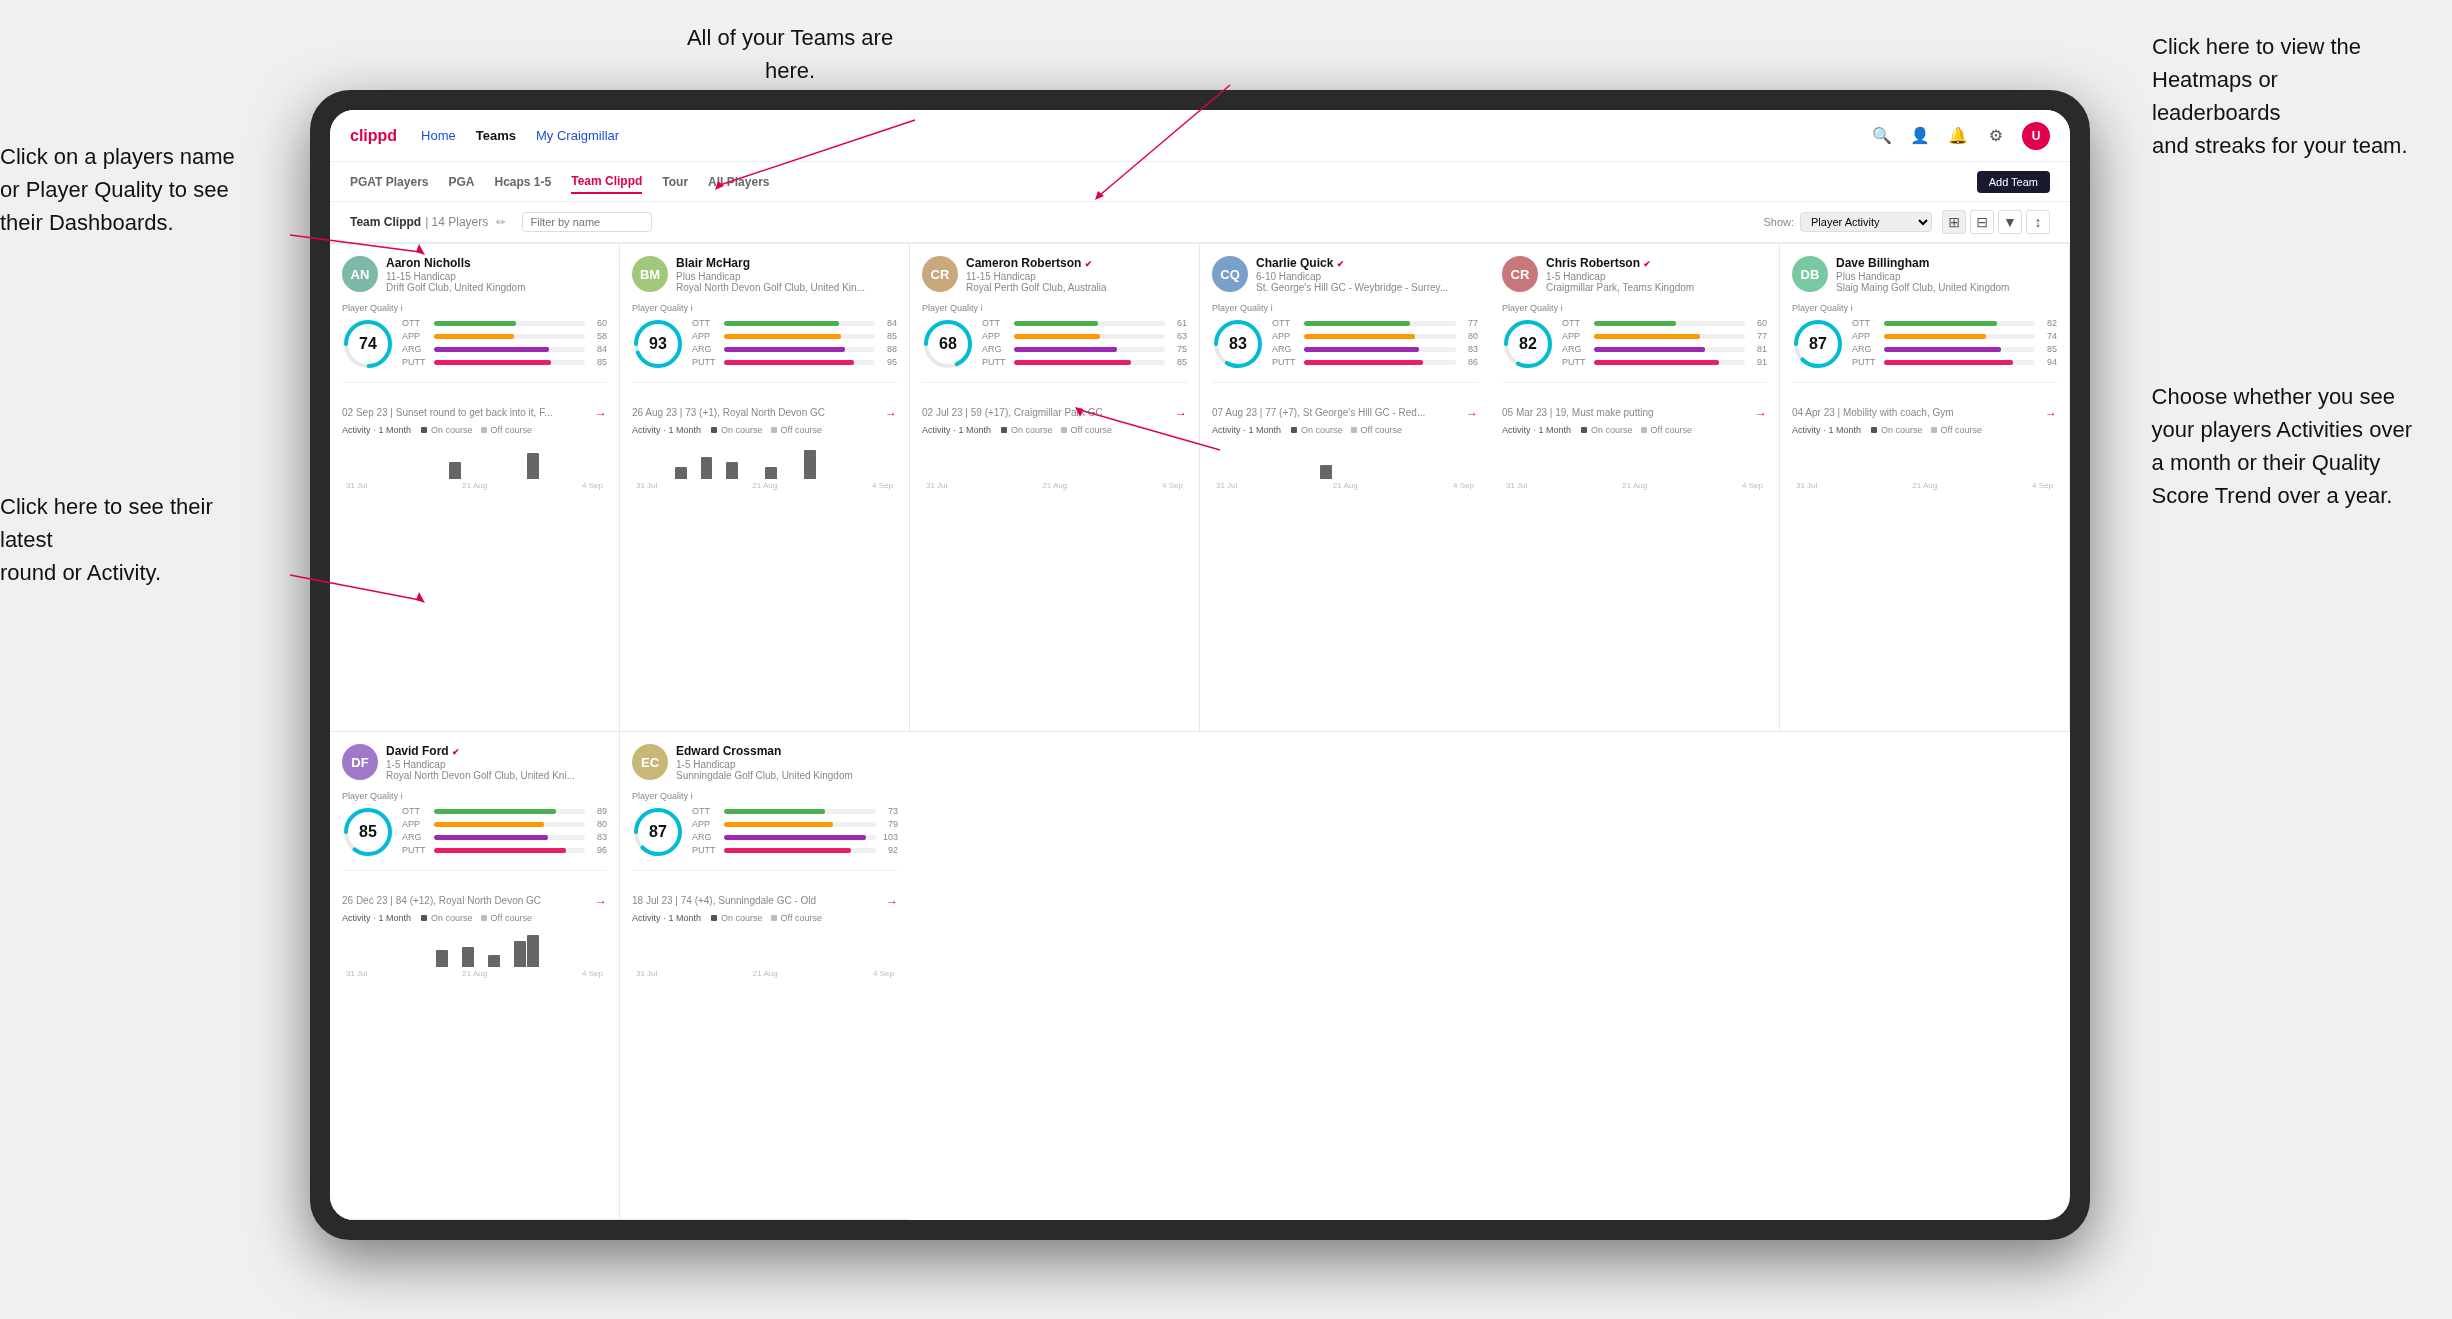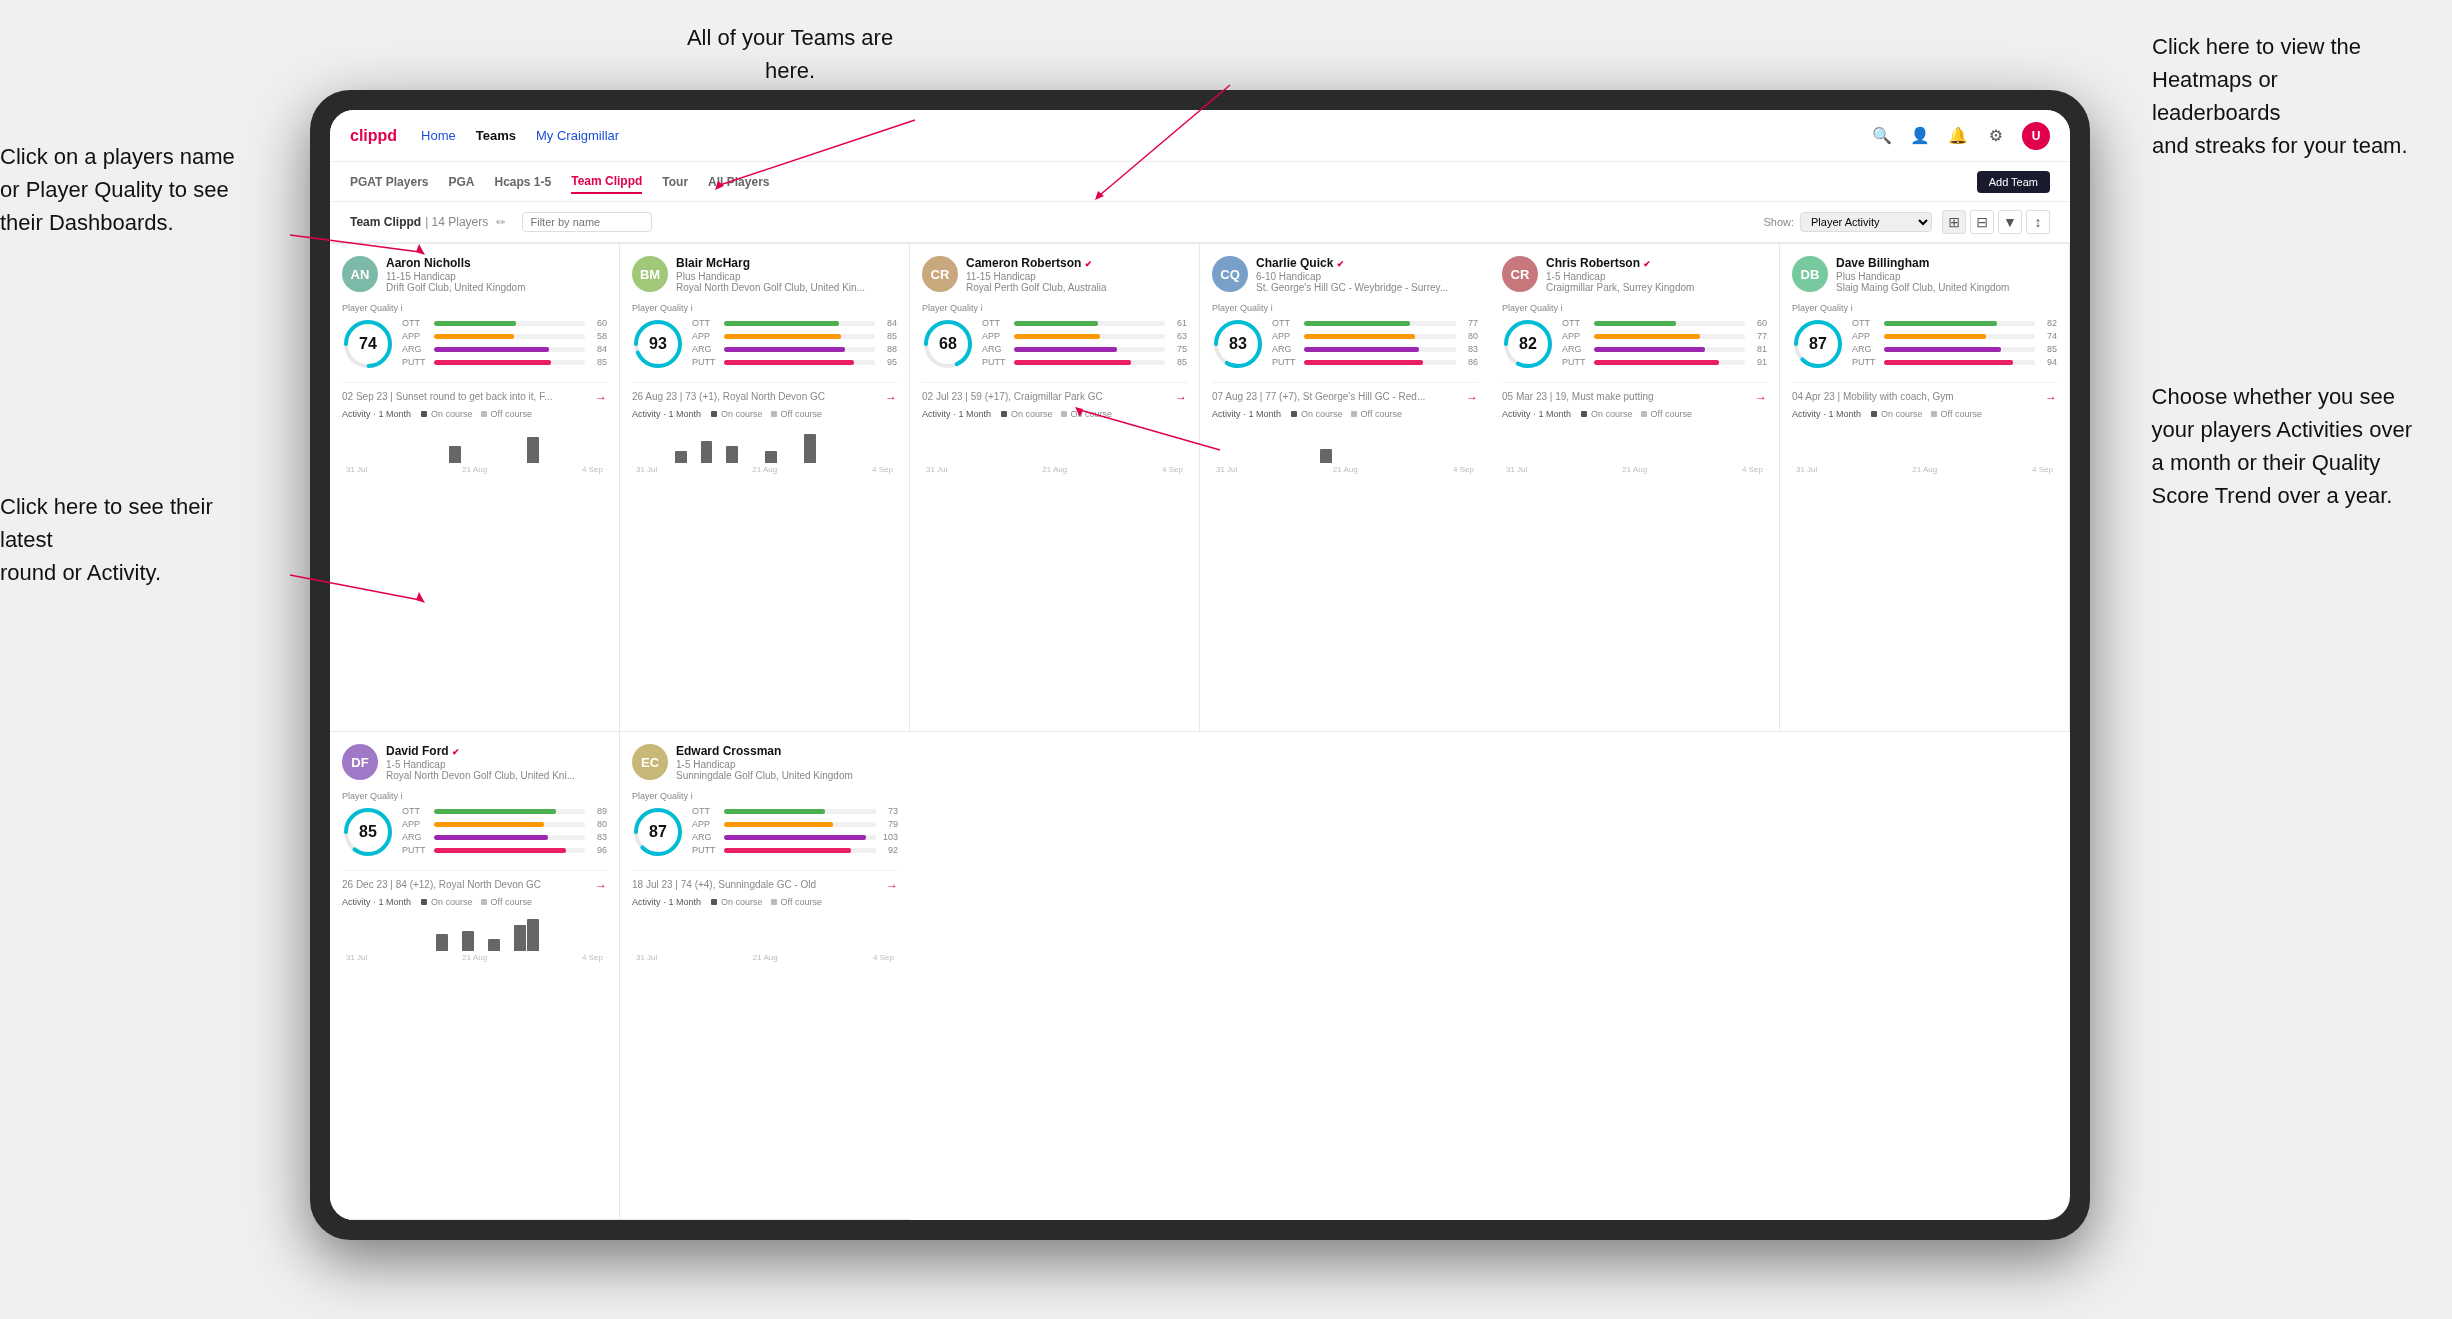--- a/index.html
+++ b/index.html
@@ -345,21 +345,21 @@
       color: #888;
       width: 18px;
       text-align: right;
     }
 
     
     .latest-round {
       font-size: 10px;
       color: #888;
       border-top: 1px solid #f0f0f0;
-      padding-top: 6px;
+      padding-top: 22px;
       margin-top: 4px;
       white-space: nowrap;
       overflow: hidden;
       text-overflow: ellipsis;
       cursor: pointer;
       display: flex;
       align-items: center;
       justify-content: space-between;
     }
 
@@ -879,21 +879,21 @@
         </div>
       </div>
     </div>
   </div>
         <div class="player-card">
     <div class="player-header">
       <div class="player-avatar" style="background:#c8787c">CR</div>
       <div class="player-info">
         <div class="player-name">Chris Robertson <span style="color:#e0004d;font-size:9px">✔</span></div>
         <div class="player-handicap">1-5 Handicap</div>
-        <div class="player-club">Craigmillar Park, Surrey Kingdom</div>
+        <div class="player-club">Craigmillar Park, Teams Kingdom</div>
       </div>
     </div>
     <div style="font-size:9px;color:#888;margin-bottom:4px">Player Quality ℹ</div>
     <div class="quality-section">
       <div class="score-circle-container">
         <svg width="52" height="52" viewBox="0 0 52 52">
           <circle cx="26" cy="26" r="22" fill="none" stroke="#e8e8e8" stroke-width="4"></circle>
           <circle cx="26" cy="26" r="22" fill="none" stroke="#00bcd4" stroke-width="4" stroke-dasharray="113.34866294151972 138.23007675795088" stroke-linecap="round" transform="rotate(-90 26 26)"></circle>
         </svg>
         <div class="score-value">82</div>

